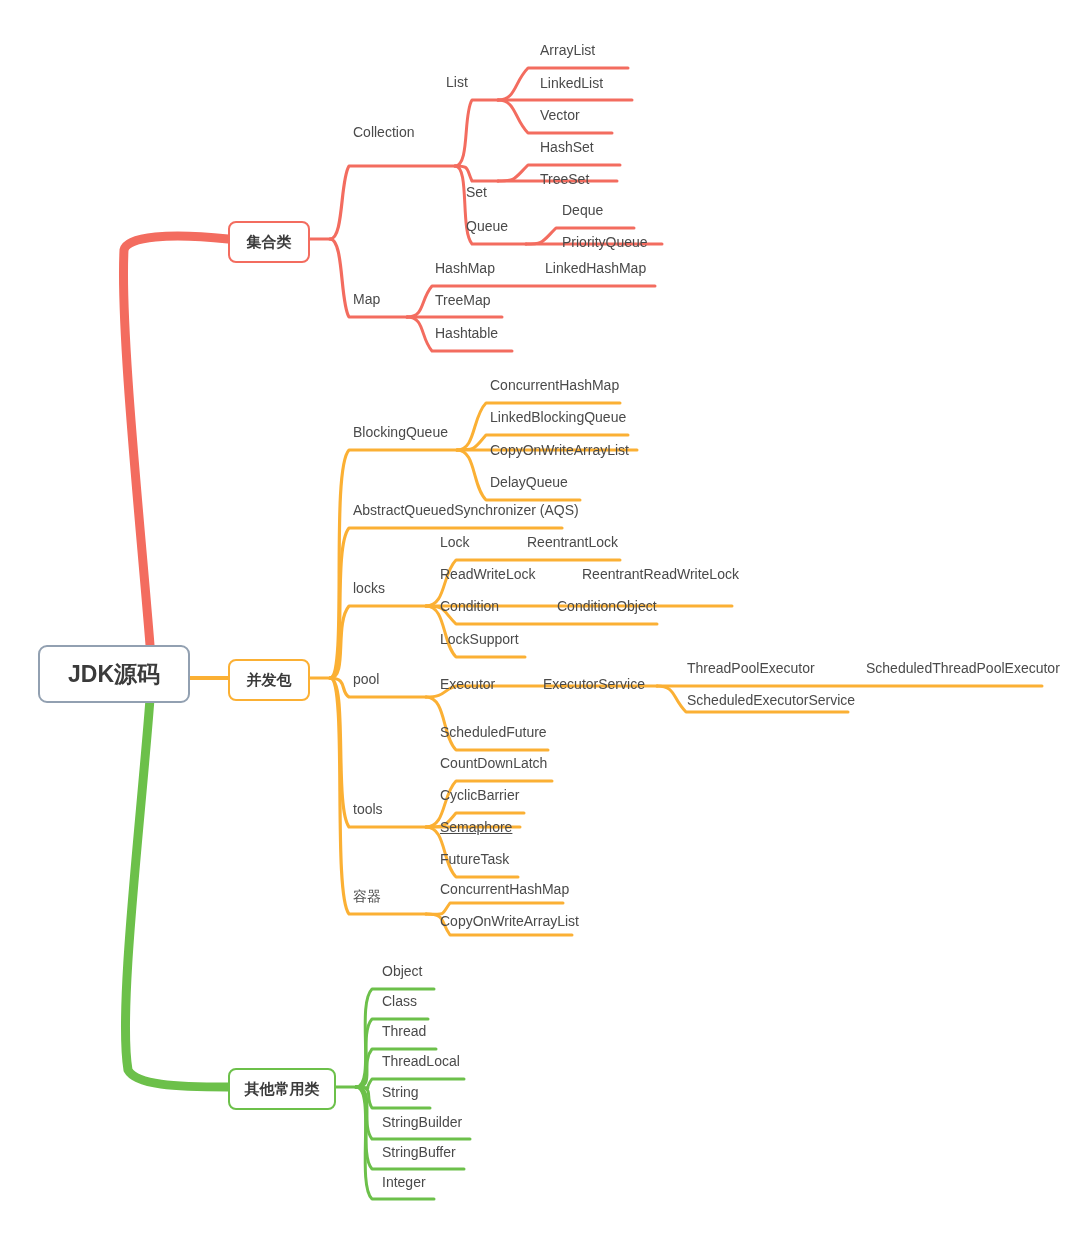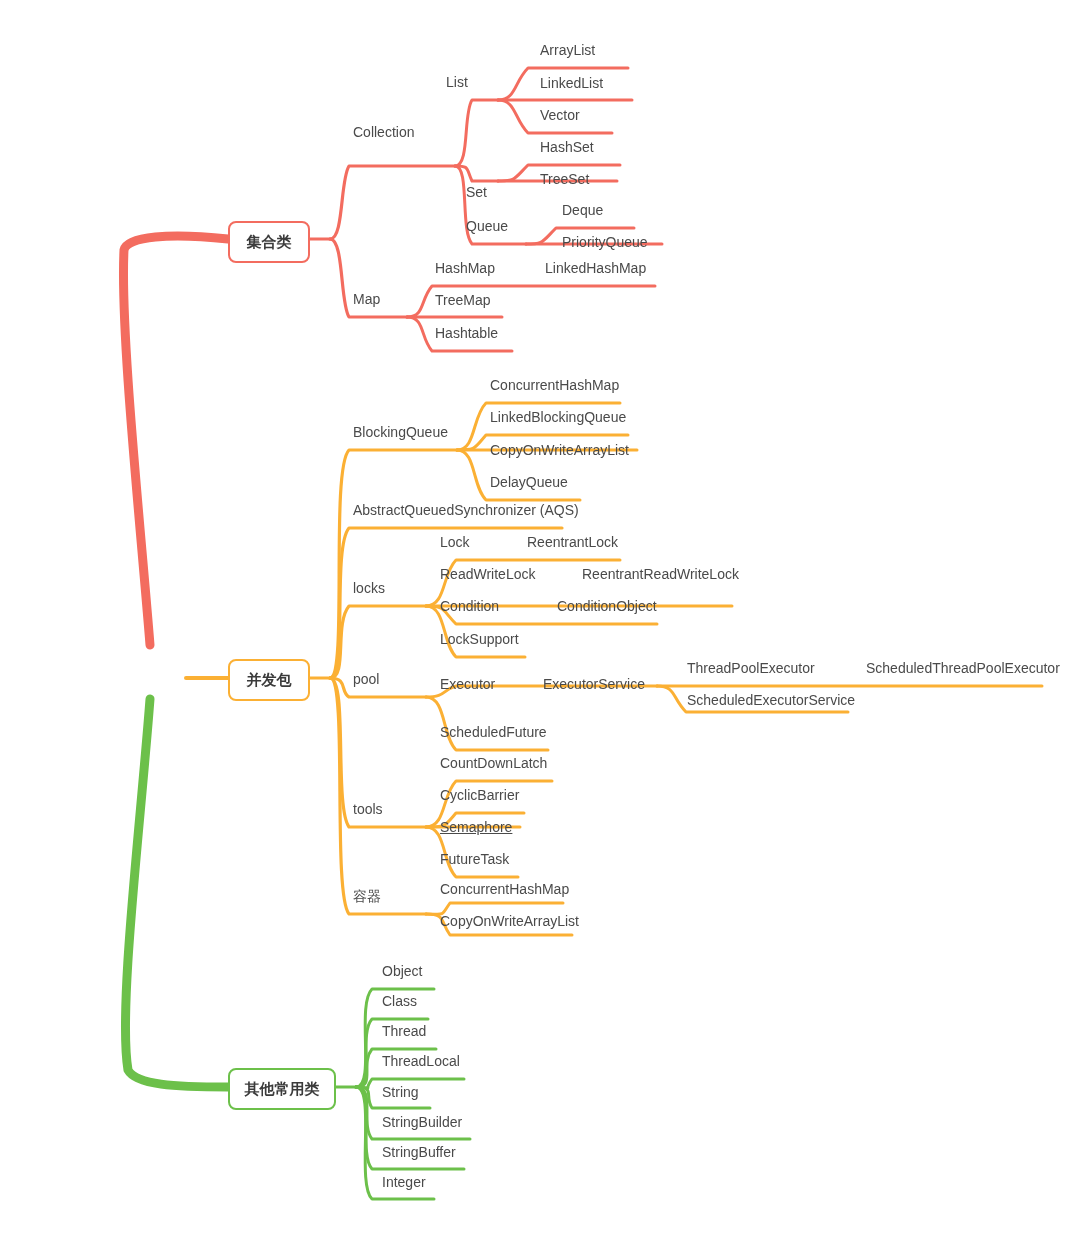--- a/index.html
+++ b/index.html
@@ -88,20 +88,23 @@
       <path d="M356 1087 C 376 1087, 358 1035, 372 1019 L 428 1019" stroke="#6cc04a" stroke-width="3"></path>
       <path d="M356 1087 C 376 1087, 360 1064, 372 1049 L 436 1049" stroke="#6cc04a" stroke-width="3"></path>
       <path d="M356 1087 C 376 1087, 362 1093, 372 1079 L 464 1079" stroke="#6cc04a" stroke-width="3"></path>
       <path d="M356 1087 C 376 1087, 364 1096, 372 1108 L 430 1108" stroke="#6cc04a" stroke-width="3"></path>
       <path d="M356 1087 C 376 1087, 360 1124, 372 1139 L 470 1139" stroke="#6cc04a" stroke-width="3"></path>
       <path d="M356 1087 C 376 1087, 358 1154, 372 1169 L 464 1169" stroke="#6cc04a" stroke-width="3"></path>
       <path d="M356 1087 C 376 1087, 356 1184, 372 1199 L 434 1199" stroke="#6cc04a" stroke-width="3"></path>
     </g>
   </svg>
 
+  <div class="boxnode root" style="left:38px;top:645px;width:148px;height:54px;">
+    <span>JDK源码</span>
+  </div>
 
   <div class="boxnode b1" style="left:228px;top:221px;width:78px;height:38px;">
     <span>集合类</span>
   </div>
 
   <div class="boxnode b2" style="left:228px;top:659px;width:78px;height:38px;">
     <span>并发包</span>
   </div>
 
   <div class="boxnode b3" style="left:228px;top:1068px;width:104px;height:38px;">

